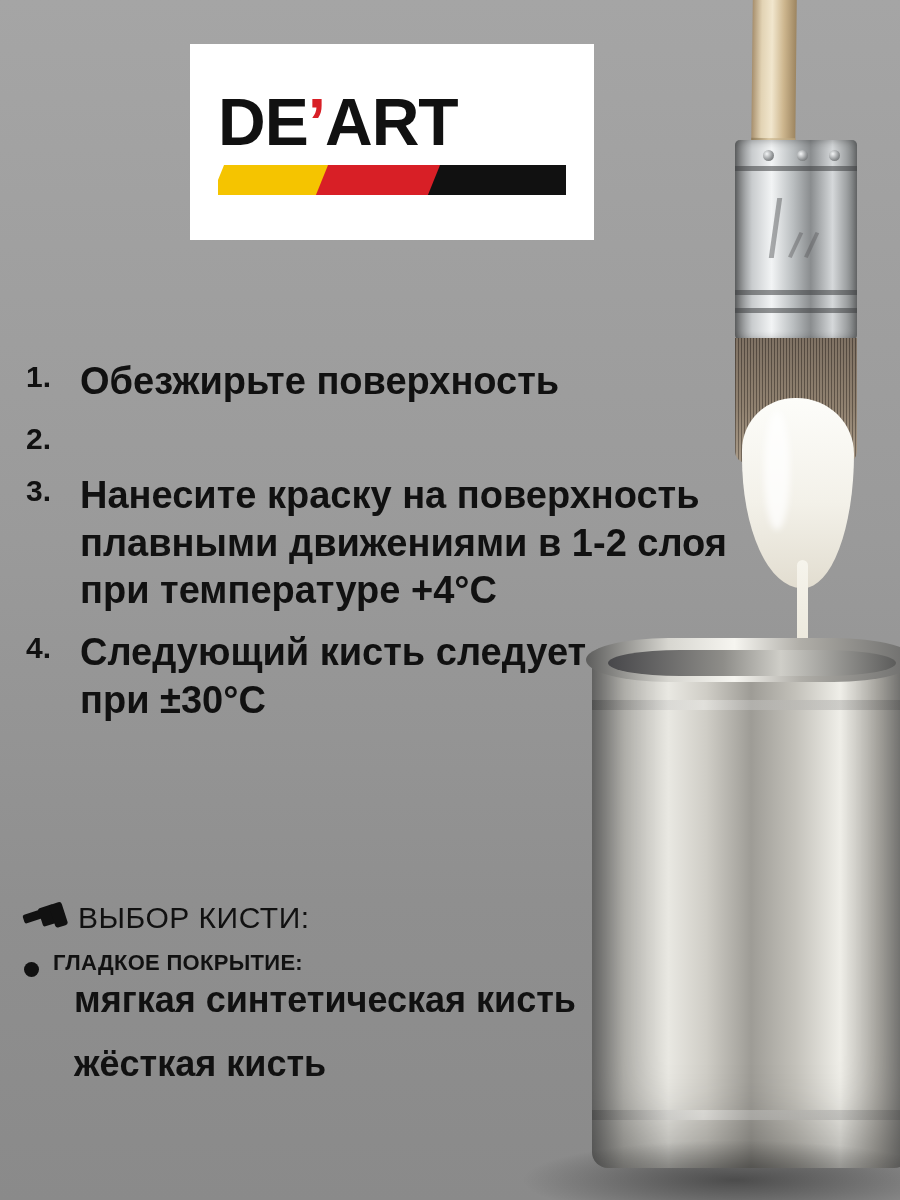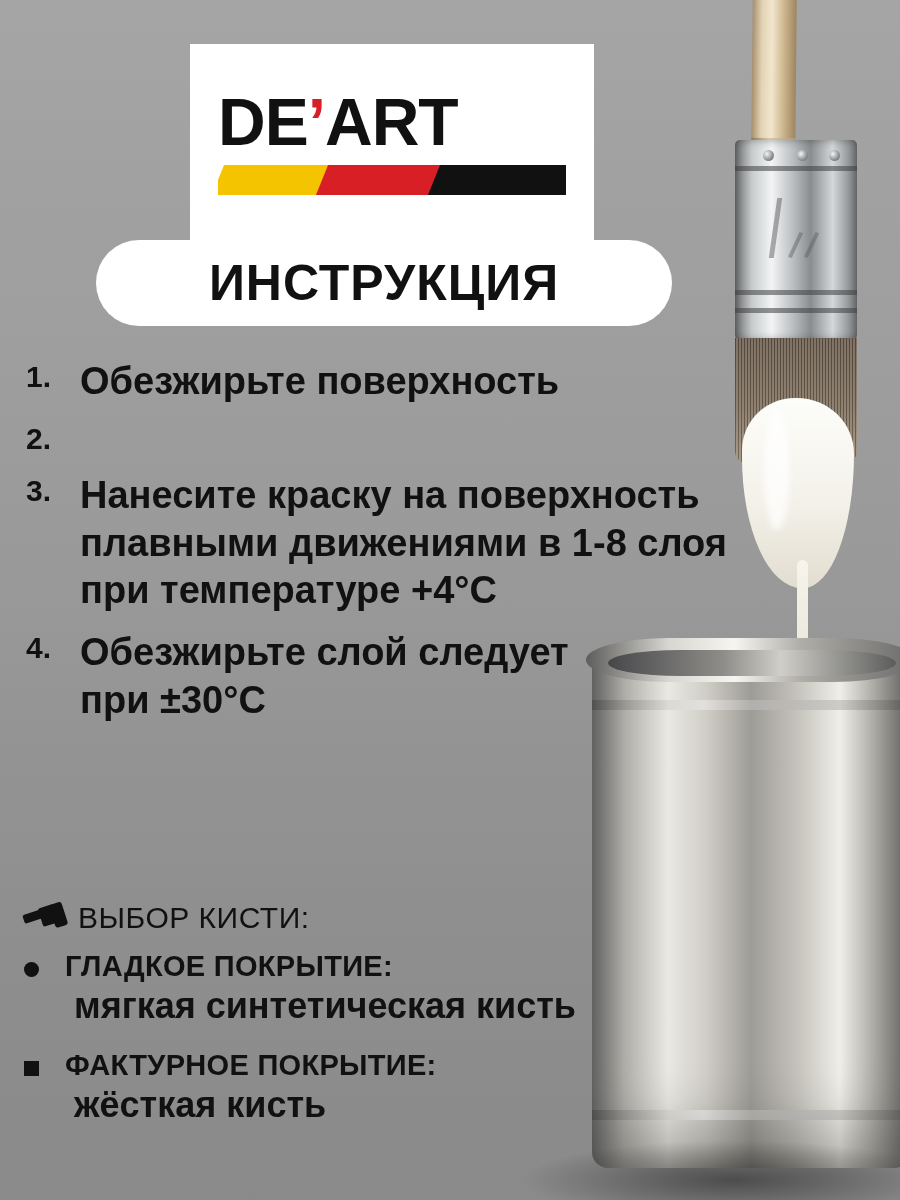--- a/index.html
+++ b/index.html
@@ -318,24 +318,23 @@
     position: absolute;
     left: 18px;
     top: 950px;
     width: 640px;
   }
   .bullet-block { margin-bottom: 22px; }
   .bullet-head {
     display: flex;
     align-items: flex-start;
     font-weight: bold;
-    font-size: 29px;
+    font-size: 22px;
     color: #111111;
     letter-spacing: .3px;
-    gap: 12px;
   }
   .dot-marker {
     width: 15px; height: 15px;
     background: #111111;
     border-radius: 50%;
     margin: 12px 14px 0 6px;
     flex: 0 0 auto;
   }
   .square-marker {
     width: 15px; height: 15px;
@@ -386,50 +385,47 @@
 
     <div class="logo-box">
       <div class="logo-text"><span>DE</span><span class="apos">’</span><span>ART</span></div>
       <div class="logo-stripes">
         <div class="stripe yellow"></div>
         <div class="stripe red"></div>
         <div class="stripe black"></div>
       </div>
     </div>
 
-    <div class="title-pill">
-      <div class="title">ИНСТРУКЦИЯ</div>
-    </div>
 
     <div class="steps">
 
       <div class="step">
         <div class="step-num">1.</div>
         <div class="step-text">
           <span class="ln">Обезжирьте поверхность</span>
         </div>
       </div>
 
       <div class="step">
         <div class="step-num">2.</div>
       </div>
 
       <div class="step">
         <div class="step-num">3.</div>
         <div class="step-text">
           <span class="ln">Нанесите краску на поверхность</span>
-          <span class="ln">плавными движениями в 1-8 слоя</span>
+          <span class="ln">плавными движениями в 1-2 слоя</span>
           <span class="ln">при температуре +4°C</span>
         </div>
       </div>
 
       <div class="step">
         <div class="step-num">4.</div>
         <div class="step-text">
-          <span class="ln">Обезжирьте слой следует</span>
+          <span class="ln">Следующий кисть следует</span>
           <span class="ln">при ±30°C</span>
         </div>
       </div>
 
     </div>
 
     <div class="brush-choice">
       <span class="brush-icon">
         <svg viewBox="0 0 46 36" width="46" height="36" aria-hidden="true">
           <rect x="1" y="12" width="20" height="9" rx="2" fill="#111111" transform="rotate(-18 11 16)"></rect>
@@ -444,23 +440,19 @@
 
       <div class="bullet-block">
         <div class="bullet-head">
           <span class="dot-marker"></span>
           <span>ГЛАДКОЕ ПОКРЫТИЕ:</span>
         </div>
         <div class="bullet-sub">мягкая синтетическая кисть</div>
       </div>
 
       <div class="bullet-block">
-        <div class="bullet-head">
-          <span class="square-marker"></span>
-          <span>ФАКТУРНОЕ ПОКРЫТИЕ:</span>
-        </div>
         <div class="bullet-sub">жёсткая кисть</div>
       </div>
 
     </div>
 
   </div>
 </div>
 
 </body></html>

